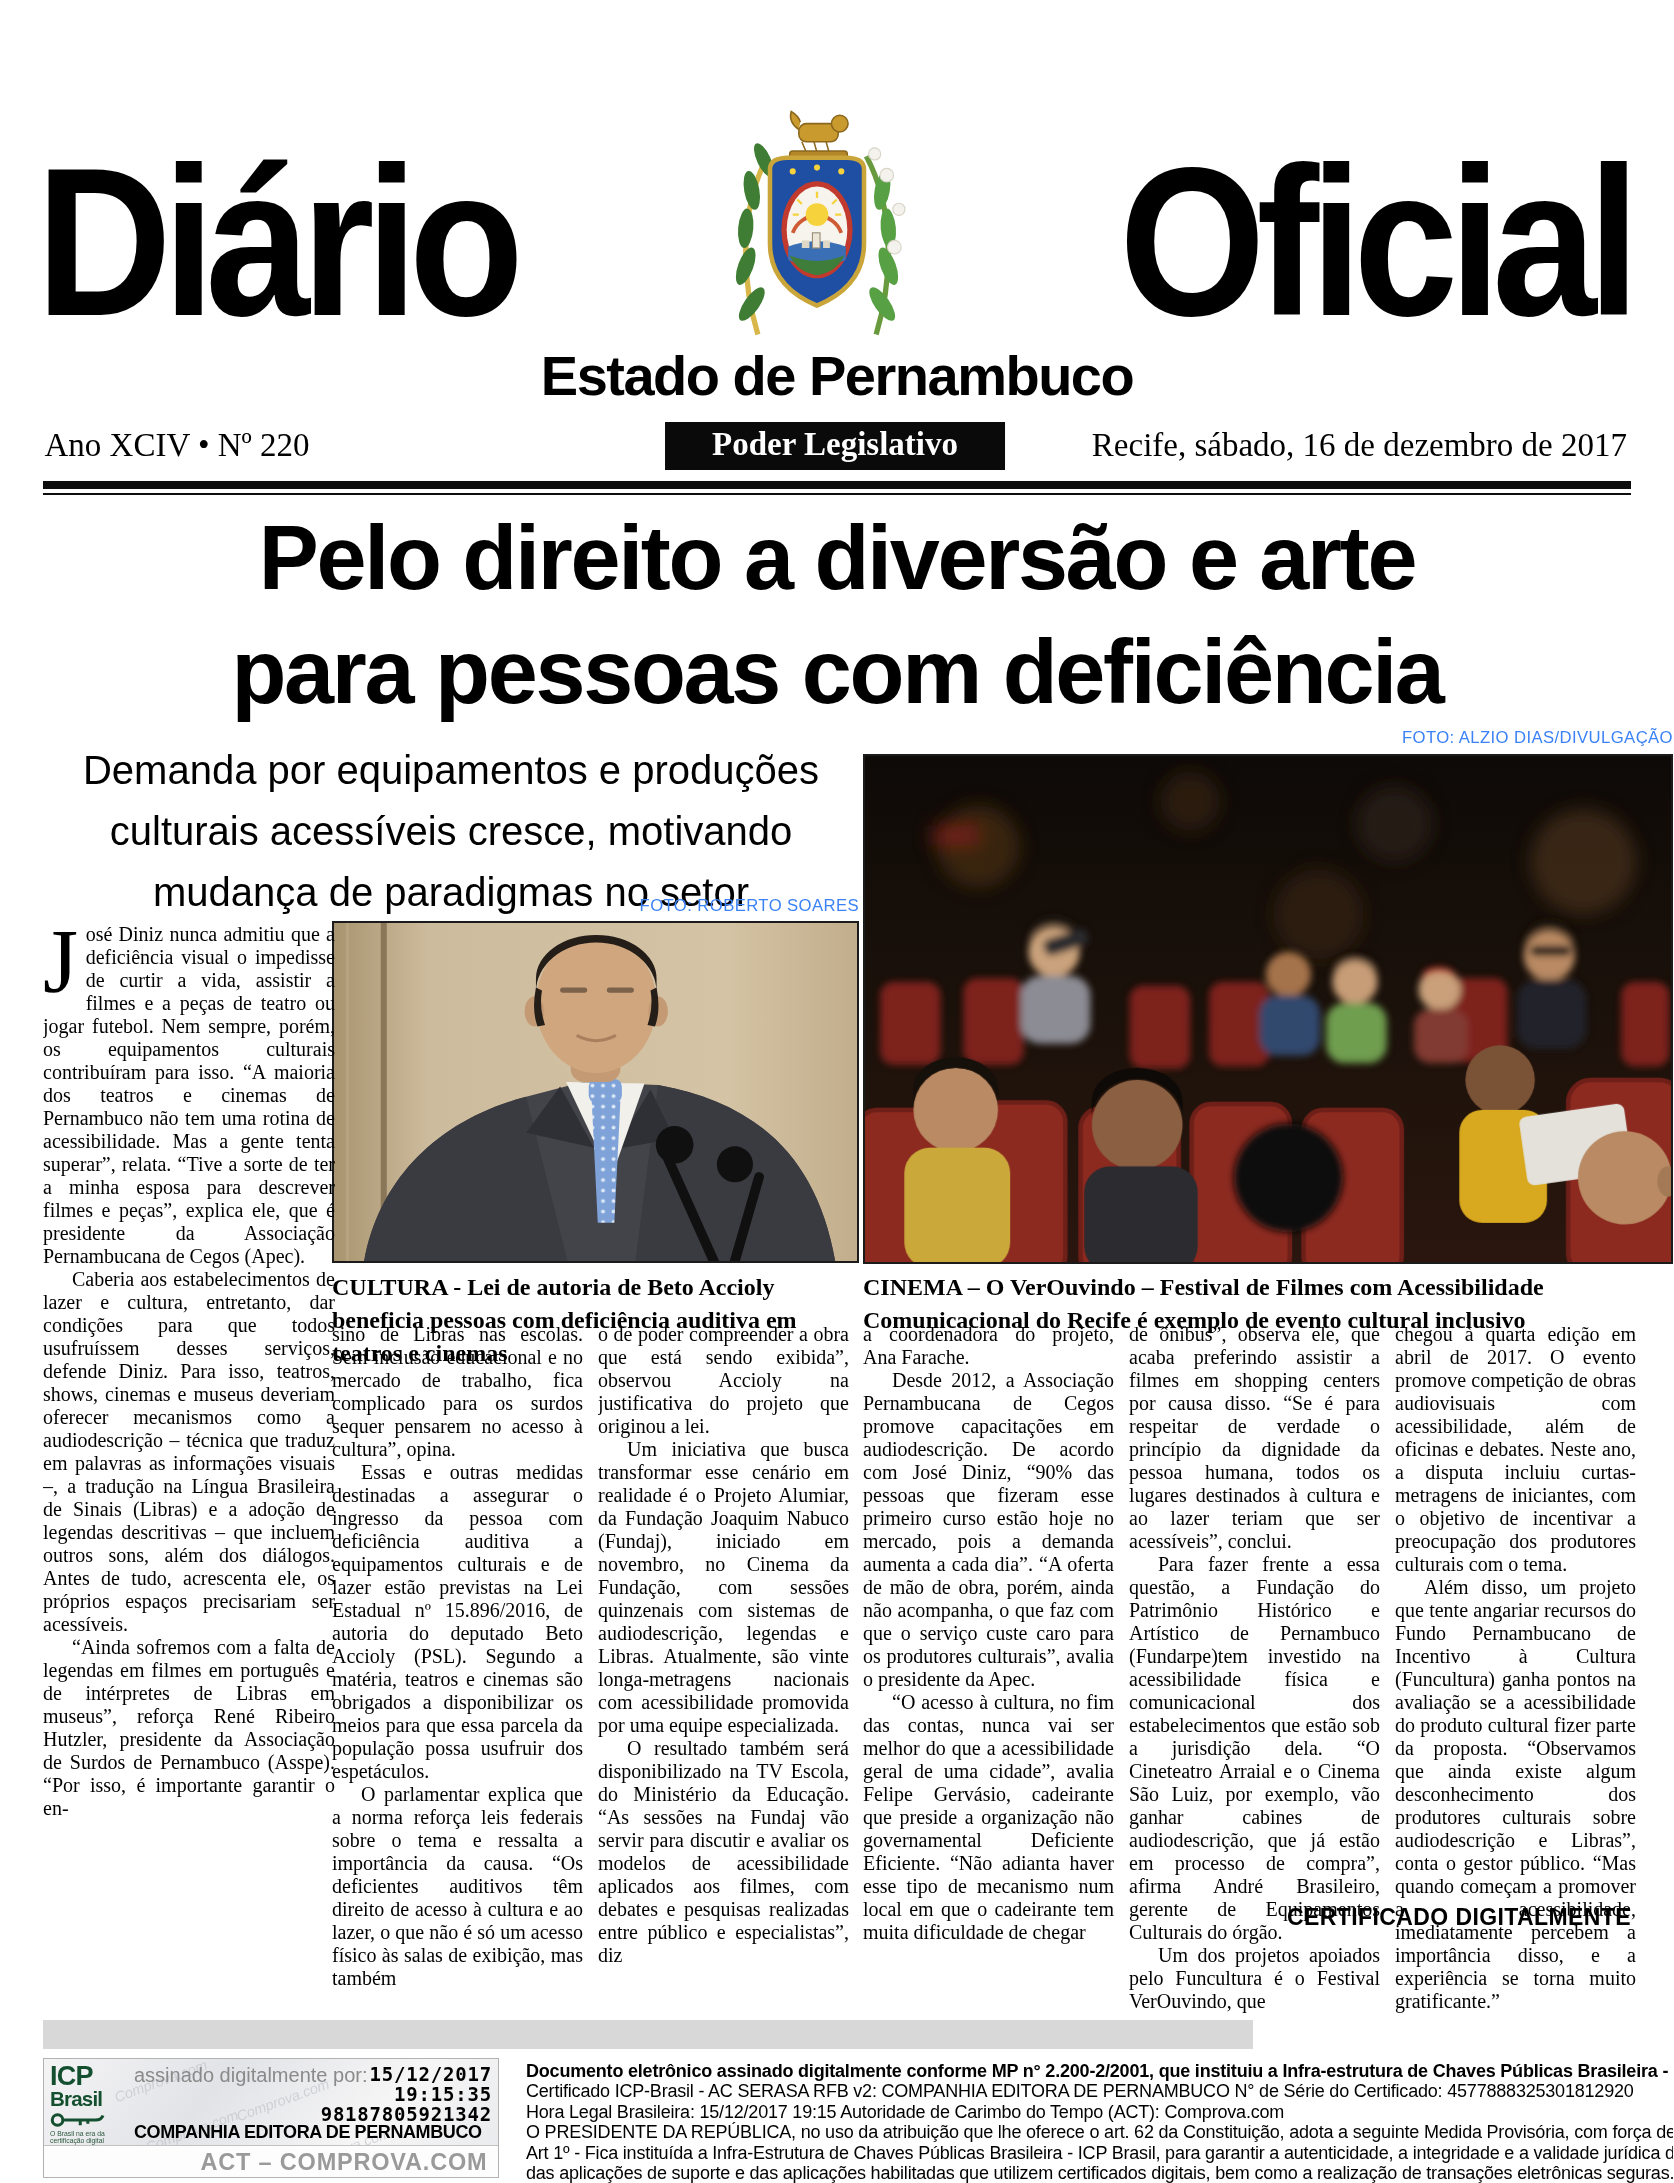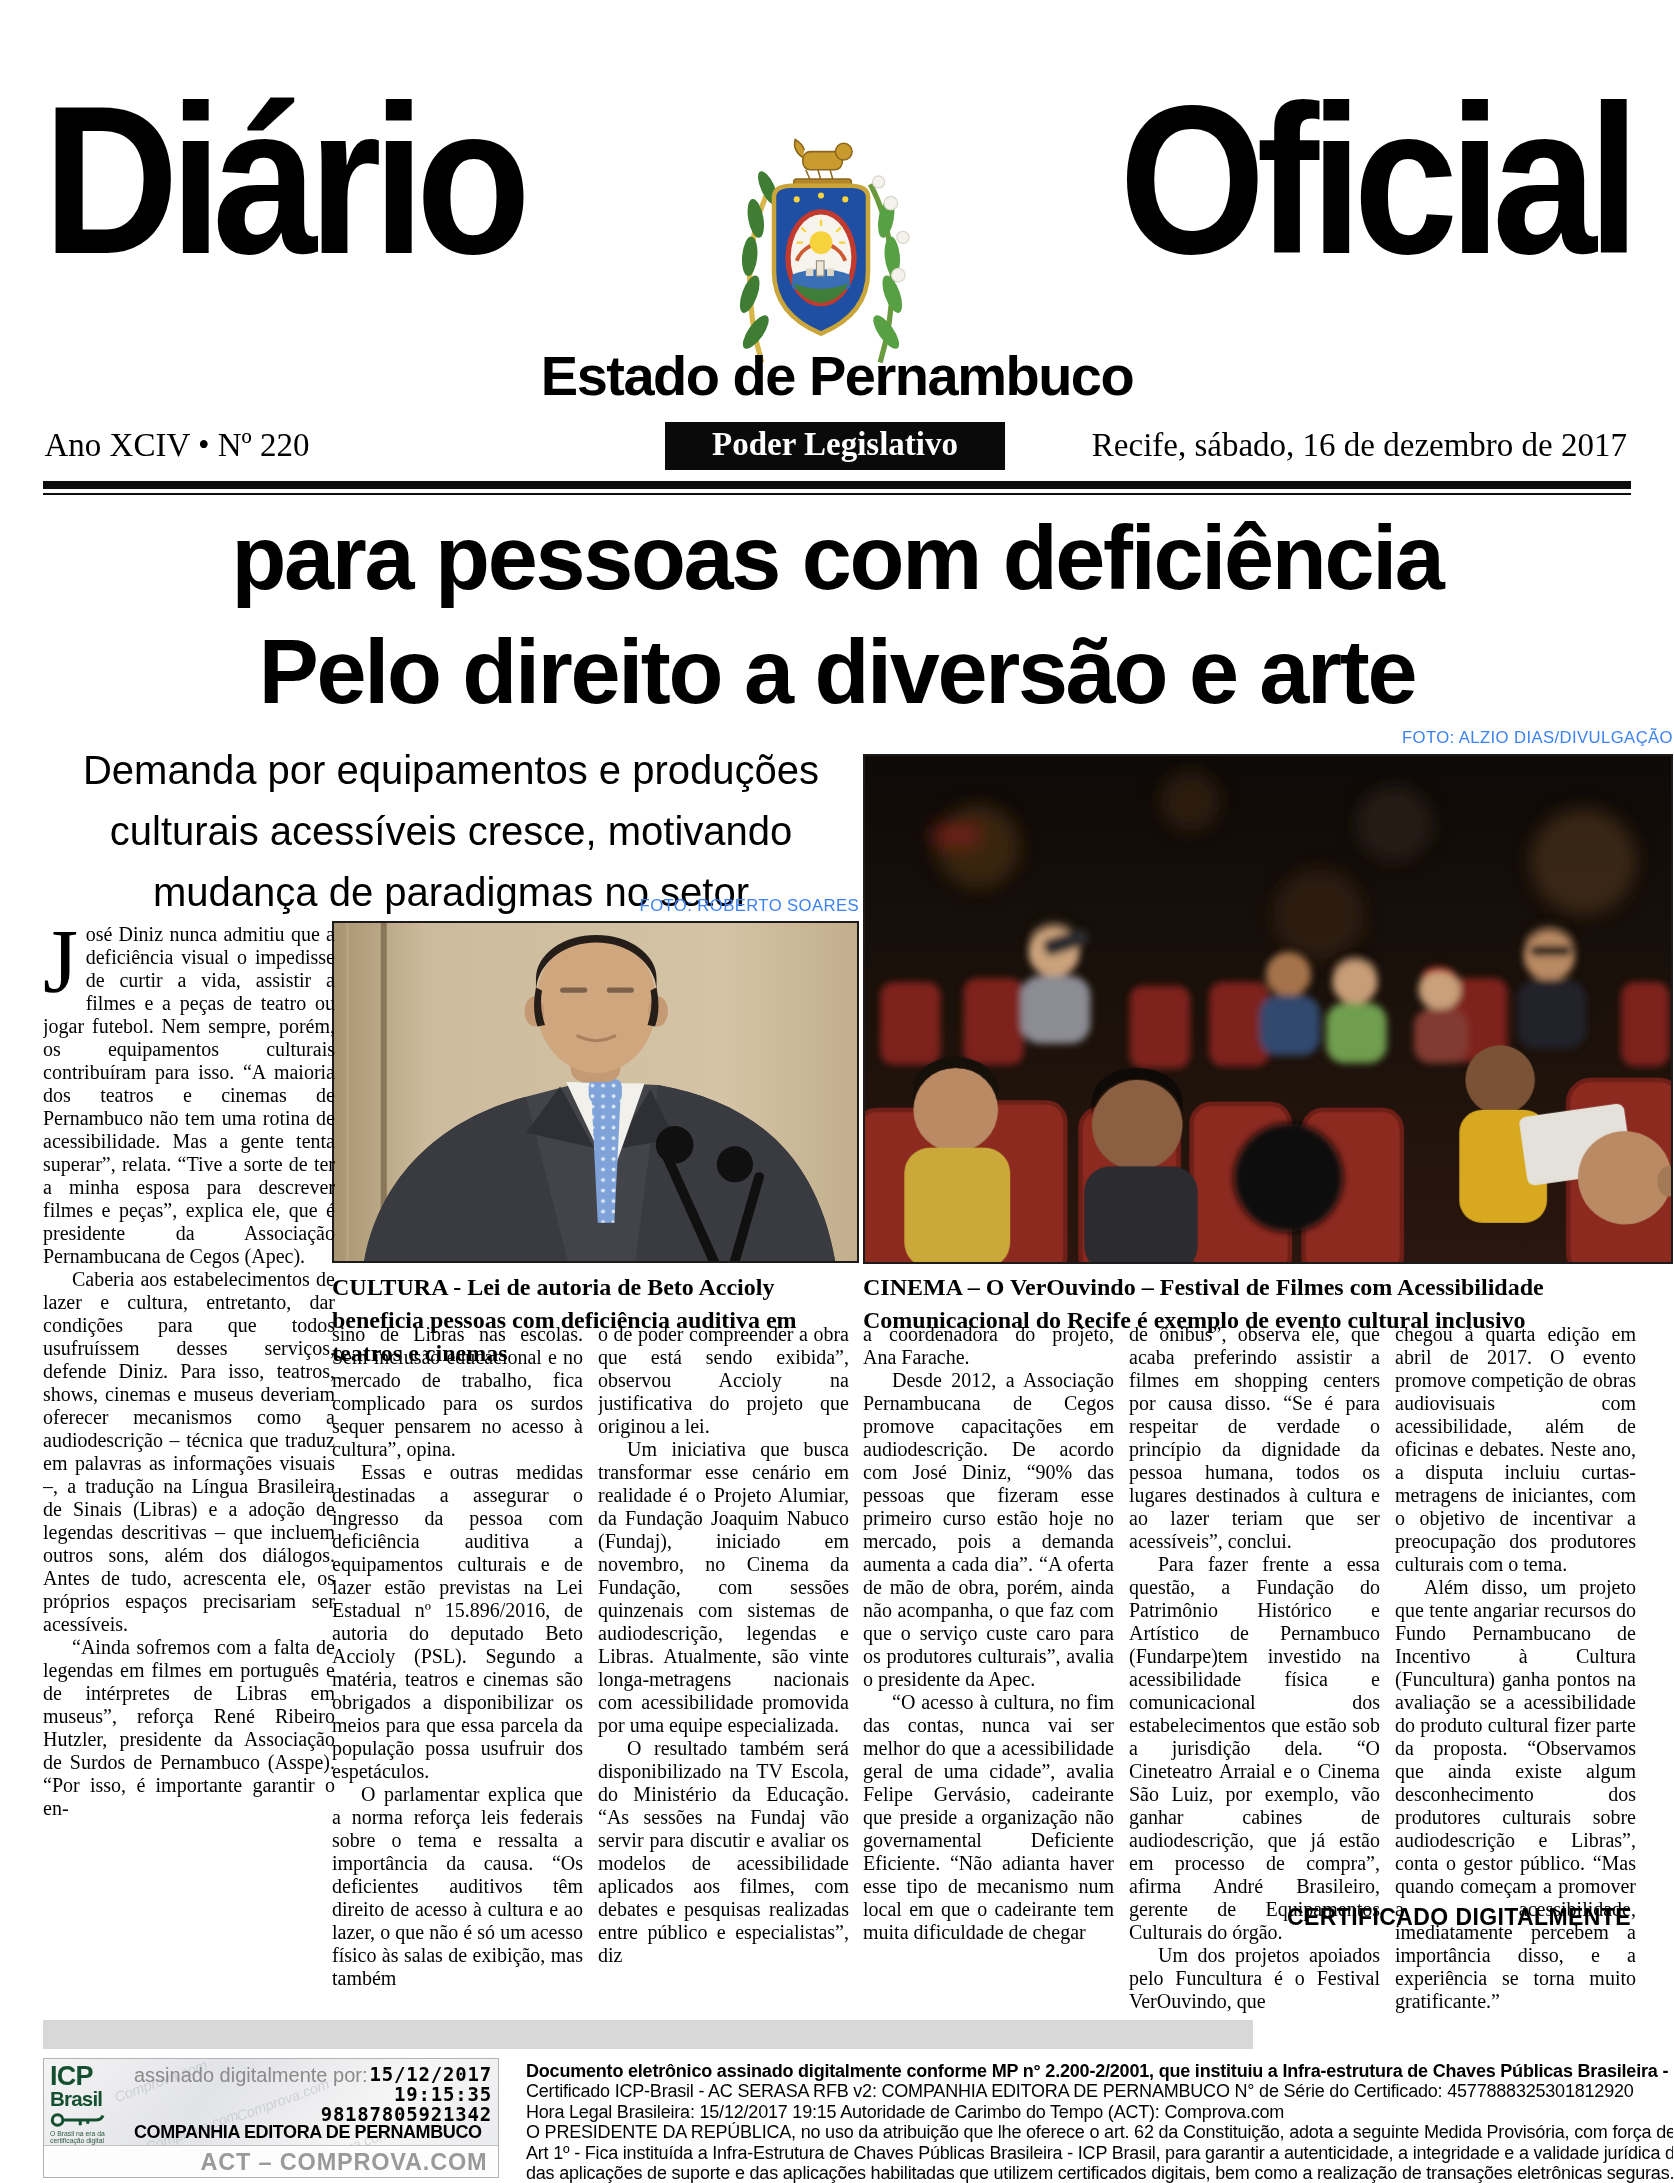--- a/index.html
+++ b/index.html
@@ -1,20 +1,20 @@
 <!DOCTYPE html>
 <html style="font-size:12px"><head>
 <meta charset="utf-8">
 <style>
   html,body{margin:0;padding:0;background:#888;}
   .page{position:relative;width:1674px;height:2183px;background:#ffffff;overflow:hidden;
         font-family:"Liberation Serif",serif;color:#000;}
   
-  .masthead{position:absolute;top:112px;left:43px;right:43px;height:228px;
-            display:flex;justify-content:space-between;}
+  .masthead{position:absolute;top:112px;left:36px;right:43px;height:228px;
+            display:flex;align-items:flex-end;justify-content:space-between;}
   .masthead-word{font-family:"Liberation Sans",sans-serif;font-weight:700;font-size:188px;
                  line-height:.92;letter-spacing:-9px;transform:scaleY(1.13);transform-origin:bottom;}
   .crest{width:182px;height:262px;margin:0 4.6px -6px 4.6px;flex:0 0 auto;}
   .mast-subtitle{position:absolute;top:343px;left:0;width:100%;text-align:center;
                  font-family:"Liberation Sans",sans-serif;font-weight:700;font-size:56px;letter-spacing:-1.5px;}
   
   .dateline{position:absolute;top:422px;left:43px;right:47px;height:47px;
             font-family:Liberation Serif, serif;font-size:33px;}
   .dateline .edition{position:absolute;left:1.5px;top:4.6px;}
   .dateline .section-box{position:absolute;left:50%;transform:translateX(-50%);top:0;
@@ -152,22 +152,22 @@
     <span class="edition">Ano XCIV • Nº 220</span>
     <span class="section-box">Poder Legislativo</span>
     <span class="pubdate">Recife, sábado, 16 de dezembro de 2017</span>
   </div>
   <div class="rules">
       <div class="r1"></div>
       <div class="r2"></div>
     </div>
 
   <div class="headline">
+    <div>Pelo direito a diversão e arte</div>
     <div>para pessoas com deficiência</div>
-    <div>Pelo direito a diversão e arte</div>
   </div>
 
   <div class="subheadline">
     <div>Demanda por equipamentos e produções</div>
     <div>culturais acessíveis cresce, motivando</div>
     <div>mudança de paradigmas no setor</div>
   </div>
 
   <div class="credit credit-right">FOTO: ALZIO DIAS/DIVULGAÇÃO</div>
   <div class="credit credit-left">FOTO: ROBERTO SOARES</div>

